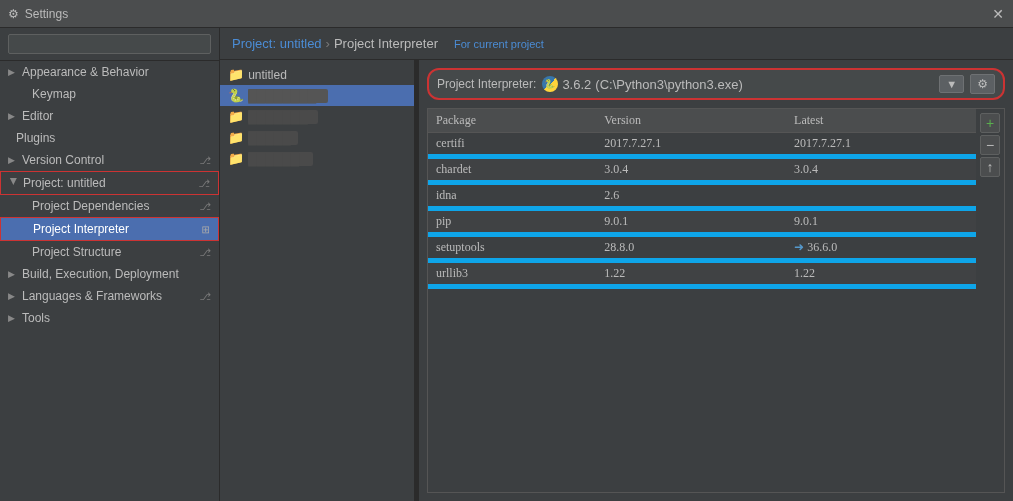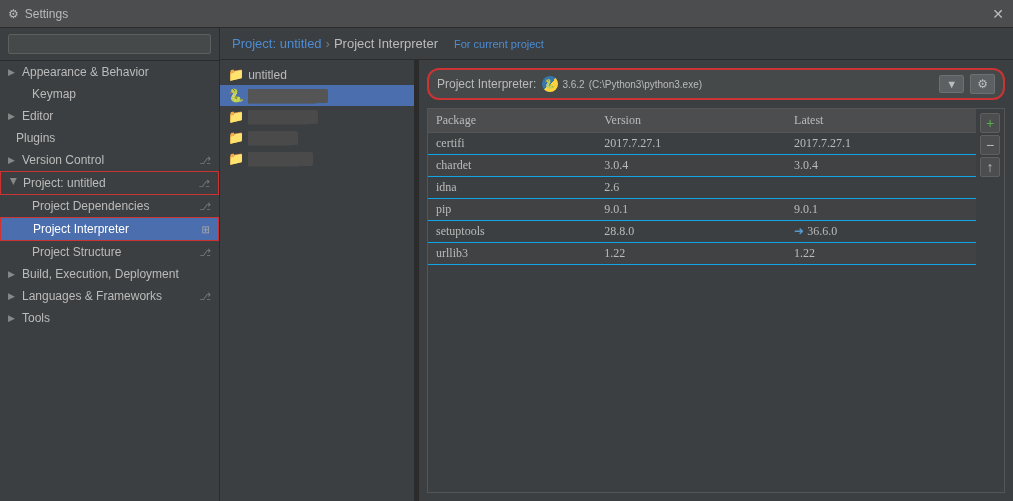--- a/index.html
+++ b/index.html
@@ -197,21 +197,21 @@
       height: 16px;
       background: linear-gradient(135deg, #3776ab 50%, #ffd43b 50%);
       border-radius: 50%;
       font-size: 9px;
       display: flex;
       align-items: center;
       justify-content: center;
       color: white;
       font-weight: bold;
     }
-    .interpreter-path { color: #bbbbbb; font-size: 10px; }
+    .interpreter-path { color: #bbbbbb; font-size: 13px; }
     .interpreter-dropdown {
       margin-left: auto;
       background: #5c6063;
       border: 1px solid #6e7173;
       color: #bbbbbb;
       padding: 2px 6px;
       cursor: pointer;
       font-size: 11px;
       border-radius: 2px;
     }
@@ -245,21 +245,21 @@
       background: #4b4d4e;
       color: #bbbbbb;
       padding: 4px 8px;
       text-align: left;
       border-bottom: 1px solid #555;
       font-weight: normal;
     }
     tbody td {
       padding: 3px 8px;
       color: #bbbbbb;
-      border-bottom: 1px solid #0ea5e9;
+      border-bottom: 5px solid #0ea5e9;
     }
     tbody tr:nth-child(even) { background: #404244; }
 
     .table-wrapper {
       position: relative;
       display: flex;
       flex: 1;
       overflow: hidden;
     }
     .table-scroll {

